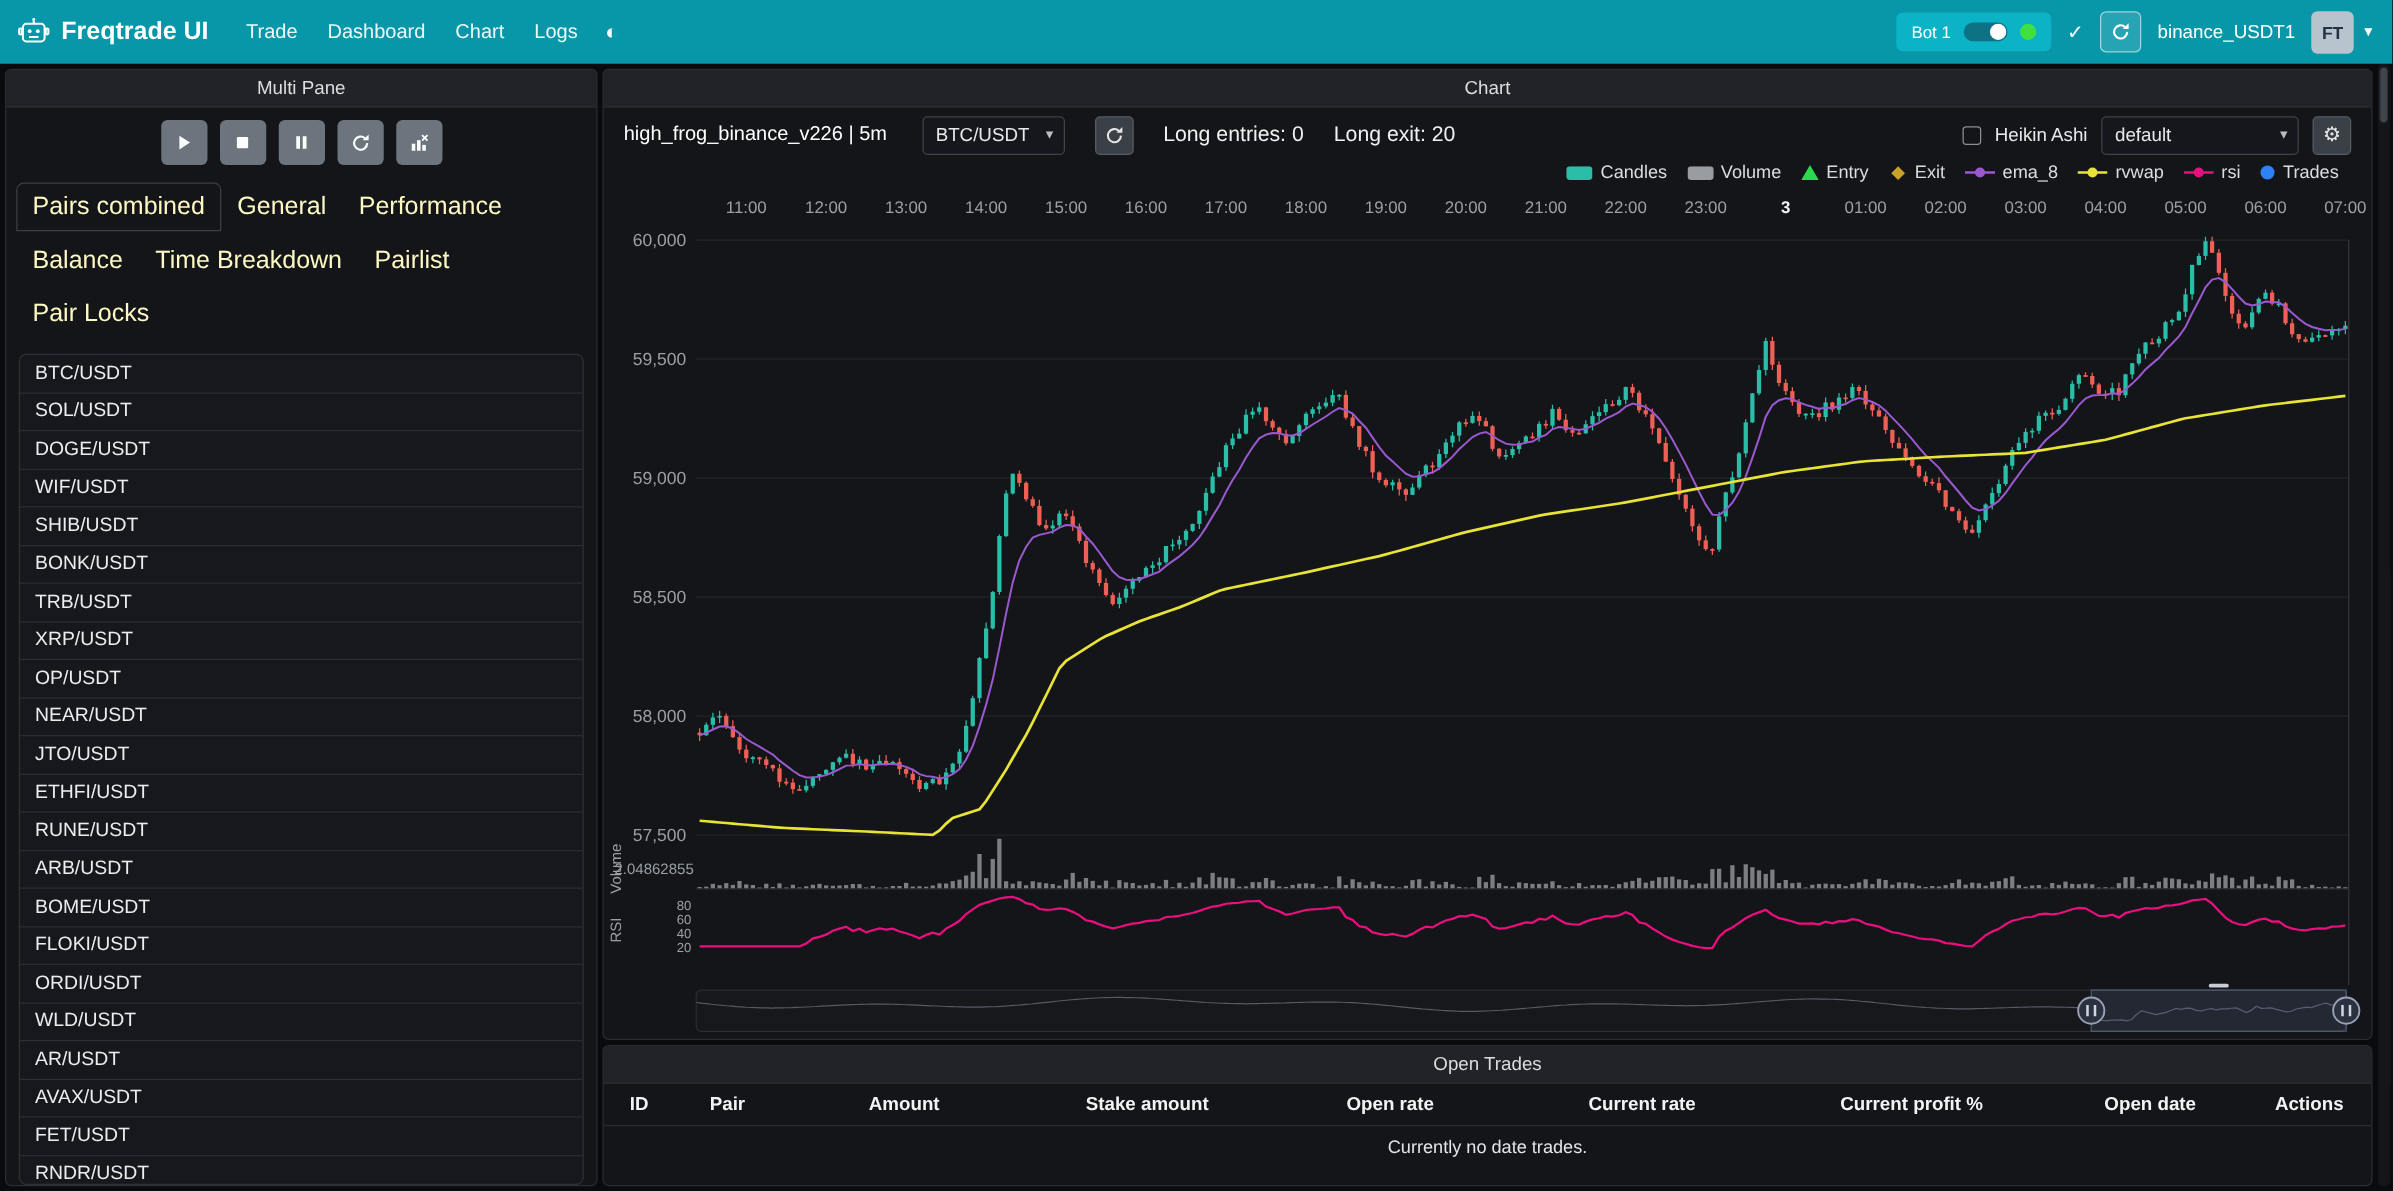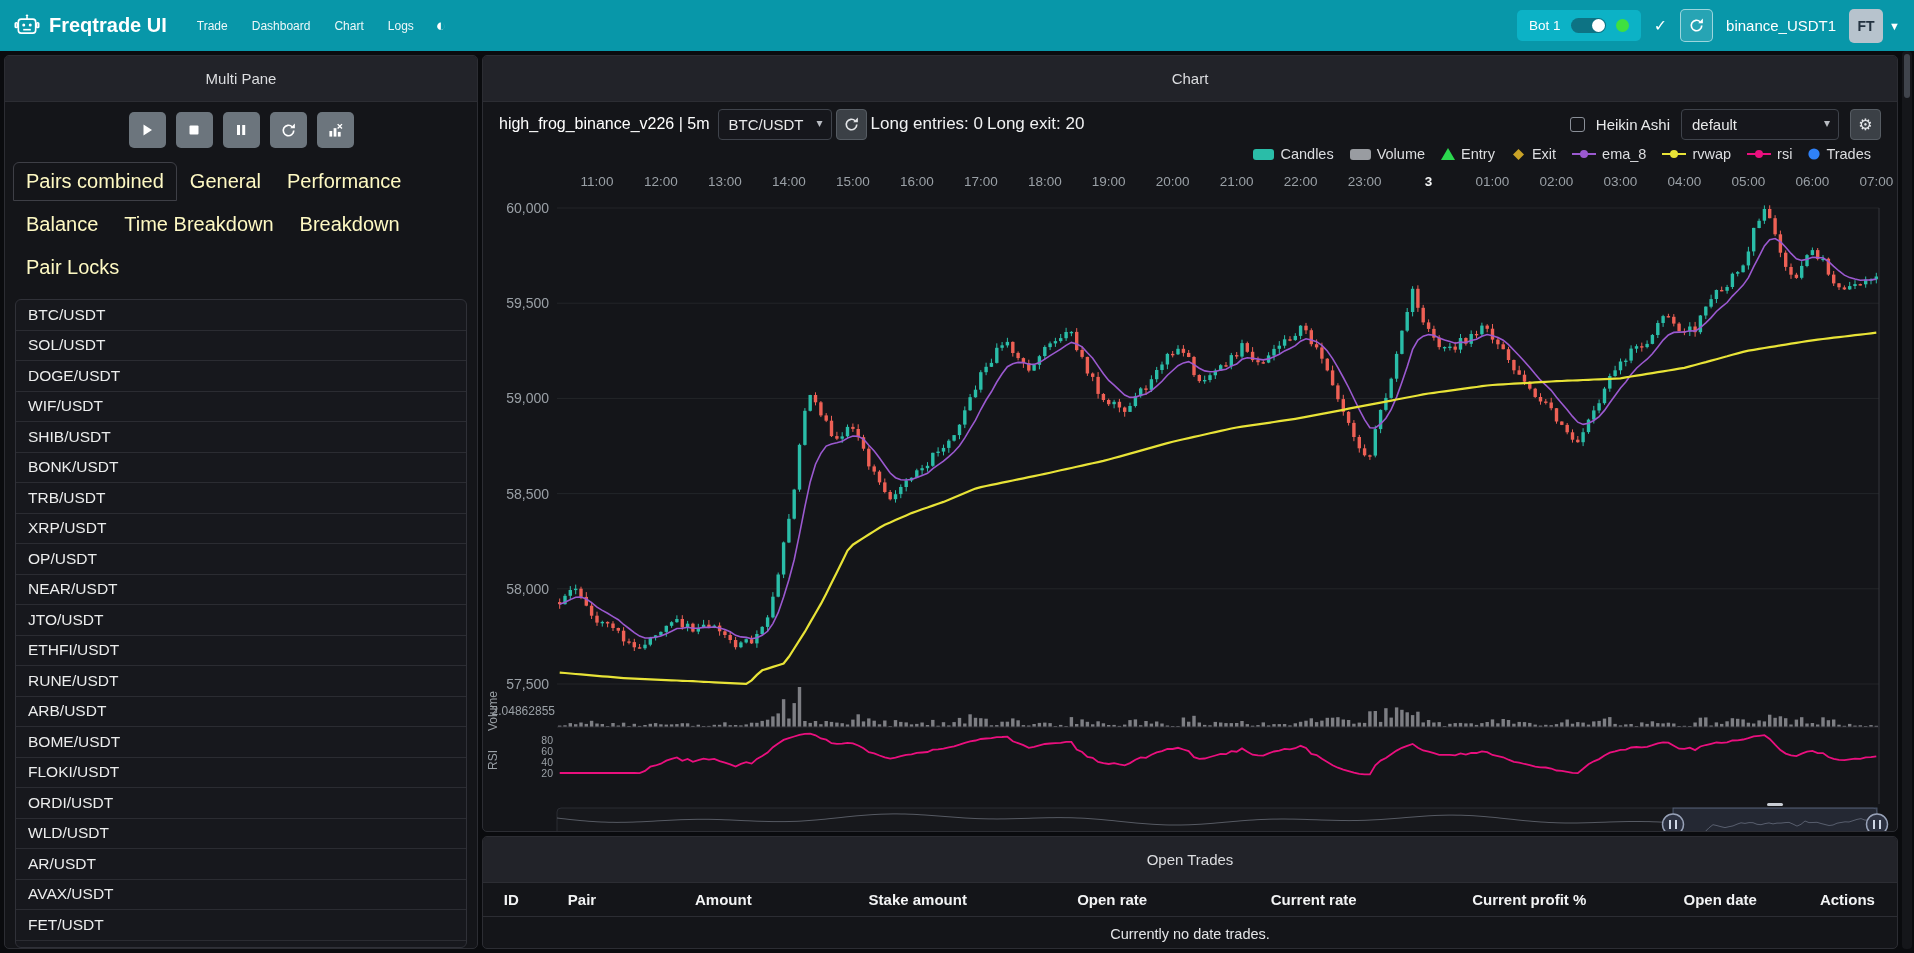--- a/index.html
+++ b/index.html
@@ -5,57 +5,57 @@
 <style>
   *{margin:0;padding:0;box-sizing:border-box}
   html,body{width:1914px;height:953px;overflow:hidden;background:#0a0b0e;
     font-family:"Liberation Sans",sans-serif;color:#e8e9ea}
   svg{display:block}
   
   .navbar{height:51px;background:#0897a9;display:flex;align-items:center;padding:0 14px}
   .brand{display:flex;align-items:center;gap:9px;margin-right:18px;cursor:pointer}
   .brand-title{font-size:20px;font-weight:bold;color:#fff;white-space:nowrap}
   .nav-links{display:flex;align-items:center}
-  .nav-link{color:rgba(255,255,255,.93);font-size:12px;padding:6px 12px;cursor:pointer;text-decoration:none;white-space:nowrap}
+  .nav-link{color:rgba(255,255,255,.93);font-size:16px;padding:6px 12px;cursor:pointer;text-decoration:none;white-space:nowrap}
   .theme-btn{color:#fff;font-size:17px;padding:4px 10px;cursor:pointer;background:none;border:none}
   .nav-right{margin-left:auto;display:flex;align-items:center;gap:13px}
   .bot-badge{background:#0cb2c6;border-radius:5px;display:flex;align-items:center;gap:10px;padding:8px 12px;cursor:pointer}
   .bot-name{font-size:13.5px;color:#fff}
   .switch{width:35px;height:15px;border-radius:8px;background:#0d7384;position:relative;cursor:pointer}
   .switch::after{content:"";position:absolute;right:1px;top:1px;width:13px;height:13px;border-radius:50%;background:#fff}
   .online-dot{width:13px;height:13px;border-radius:50%;background:#3fe03f}
   .check-icon{color:#fff;font-size:16px}
   .nav-refresh{width:33px;height:33px;border:1px solid rgba(255,255,255,.55);background:rgba(255,255,255,.13);
     border-radius:5px;color:#fff;display:flex;align-items:center;justify-content:center;cursor:pointer}
   .account-name{font-size:15px;color:#fff;white-space:nowrap}
   .user-menu{display:flex;align-items:center;gap:6px;cursor:pointer}
   .avatar{width:34px;height:34px;border-radius:5px;background:#b7c3cd;color:#233240;font-weight:bold;
     font-size:14px;display:flex;align-items:center;justify-content:center}
   .caret{color:#fff;font-size:11px}
   
   .layout{display:flex;gap:4px;padding:4px 16px 4px 4px;height:902px}
   .panel{background:#141519;border:1px solid #2c2d33;border-radius:5px;overflow:hidden;display:flex;flex-direction:column}
-  .panel-header{height:46px;flex:none;background:#222329;border-bottom:1px solid #2c2d33;display:flex;
+  .panel-header{height:30px;flex:none;background:#222329;border-bottom:1px solid #2c2d33;display:flex;
     align-items:center;justify-content:center;font-size:15px;color:#dcdde0}
   
   .left-panel{width:474px;flex:none}
   .controls{display:flex;justify-content:center;gap:10px;padding:10px 0 8px;flex:none}
   .ctl-btn{width:37px;height:36px;background:#6c757d;border:none;border-radius:5px;color:#fff;
     display:flex;align-items:center;justify-content:center;cursor:pointer}
   .tabs{display:flex;flex-wrap:wrap;padding:6px 8px 0;row-gap:4px;flex:none}
   .tab{color:#fef9c3;font-size:20px;padding:7px 12px;border:1px solid transparent;border-radius:6px 6px 0 0;
     cursor:pointer;white-space:nowrap;background:none}
   .tab.active{border-color:#3e3f46}
   .pair-list{margin:12px 10px 0;border:1px solid #303138;border-radius:6px;overflow:hidden;flex:1;background:#17181d}
   .pair-item{height:30.5px;display:flex;align-items:center;padding:0 12px;font-size:15.5px;color:#eceded;
     border-bottom:1px solid #2b2c32;cursor:pointer}
   
   .right-col{flex:1;display:flex;flex-direction:column;gap:4px;min-width:0}
   .chart-panel{height:777px;flex:none}
-  .chart-toolbar{height:36px;flex:none;display:flex;align-items:center;gap:4px;padding:0 16px;margin-top:4px}
+  .chart-toolbar{height:36px;flex:none;display:flex;align-items:center;gap:24px;padding:0 16px;margin-top:4px}
   .strategy-label{font-size:16px;color:#fff;white-space:nowrap;margin-right:4px}
   .select{position:relative;background:#16171c;border:1px solid #3f434b;border-radius:4px;height:31px;
     display:flex;align-items:center;padding:0 24px 0 10px;font-size:15px;color:#e8e9ea;cursor:pointer;white-space:nowrap}
   .sel-caret{position:absolute;right:8px;top:6px;color:#b9bcc2;font-size:12px}
   .sq-btn{width:31px;height:31px;background:#3b4046;border:1px solid #565c63;border-radius:4px;color:#e3e5e8;
     display:flex;align-items:center;justify-content:center;cursor:pointer;font-size:16px}
   .entries-label{font-size:17px;color:#f0f1f2;white-space:nowrap}
   .toolbar-right{margin-left:auto;display:flex;align-items:center;gap:11px}
   .hk-checkbox{appearance:none;width:15px;height:15px;border:1px solid #8a8f98;border-radius:3px;background:transparent;cursor:pointer}
   .hk-label{font-size:15px;color:#e8e9ea;white-space:nowrap}
@@ -167,21 +167,21 @@
             </svg>
           </span>
         </button>
       </div>
     <div class="tabs">
         <button class="tab active">Pairs combined</button>
         <button class="tab">General</button>
         <button class="tab">Performance</button>
         <button class="tab">Balance</button>
         <button class="tab">Time Breakdown</button>
-        <button class="tab">Breakdown</button>
+        <button class="tab">Pairlist</button>
         <button class="tab">Pair Locks</button>
       </div>
     <div class="pair-list">
         <div class="pair-item">BTC/USDT</div>
         <div class="pair-item">SOL/USDT</div>
         <div class="pair-item">DOGE/USDT</div>
         <div class="pair-item">WIF/USDT</div>
         <div class="pair-item">SHIB/USDT</div>
         <div class="pair-item">BONK/USDT</div>
         <div class="pair-item">TRB/USDT</div>

